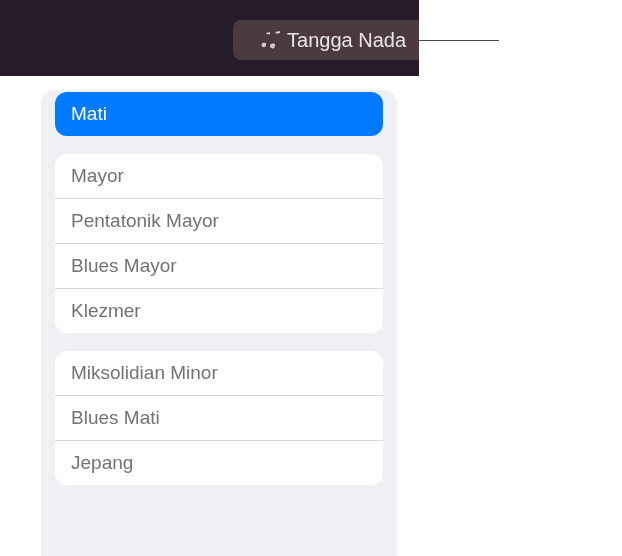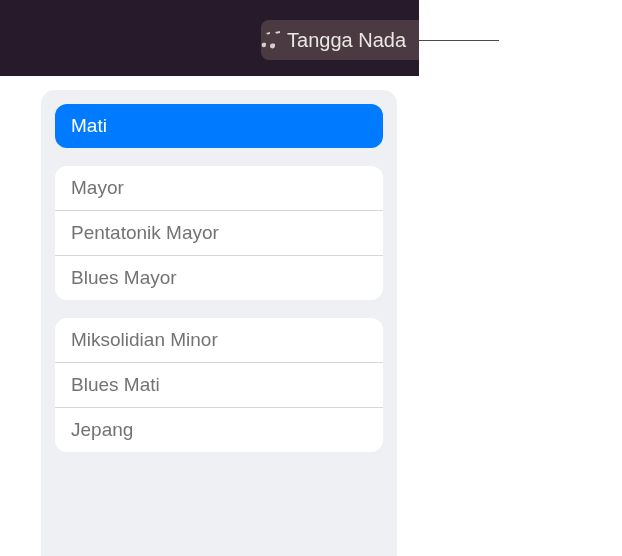--- a/index.html
+++ b/index.html
@@ -20,21 +20,21 @@
       background: #261a2b;
       position: relative;
     }
     .scale-btn {
       position: absolute;
       top: 20px;
       right: 0;
       height: 40px;
       background: #4b3a42;
       border-radius: 8px 0 0 8px;
-      padding: 0 13px 0 0;
+      padding: 0 13px 0 28px;
       display: flex;
       align-items: center;
       gap: 4px;
     }
     .scale-btn-label {
       color: #eae6e2;
       font-size: 20px;
       font-weight: 400;
     }
     .callout-line {
@@ -45,21 +45,21 @@
       height: 1px;
       background: #4a4a4a;
     }
     .popover {
       position: absolute;
       top: 90px;
       left: 41px;
       width: 356px;
       background: #eef0f3;
       border-radius: 14px 14px 0 0;
-      padding: 14px 14px 0 14px;
+      padding: 2px 14px 0 14px;
       height: 466px;
       overflow: hidden;
     }
     .group {
       background: #ffffff;
       border-radius: 12px;
       margin-bottom: 18px;
       overflow: hidden;
     }
     .group.selected {
@@ -107,20 +107,21 @@
 <div class="popover">
 
   <div class="group selected">
     <div class="item">Mati</div>
   </div>
 
   <div class="group">
     <div class="item">Mayor</div>
     <div class="item">Pentatonik Mayor</div>
     <div class="item">Blues Mayor</div>
+    <div class="item">Klezmer</div>
   </div>
 
   <div class="group">
     <div class="item">Miksolidian Minor</div>
     <div class="item">Blues Mati</div>
     <div class="item">Jepang</div>
   </div>
 
 </div>
 

